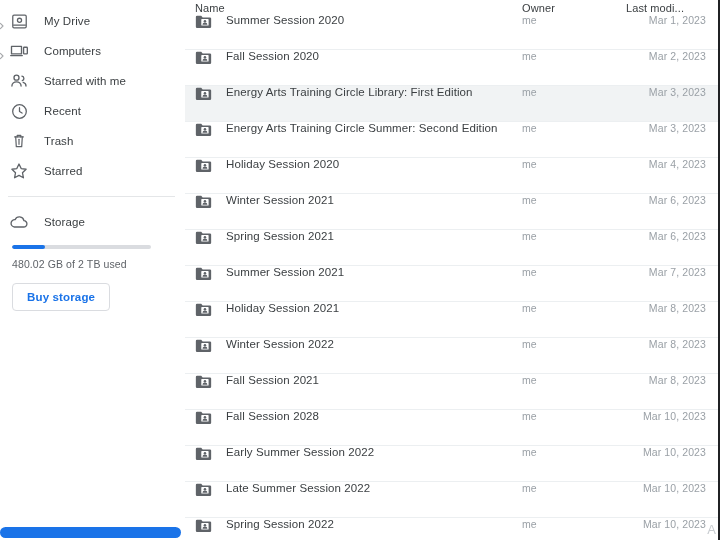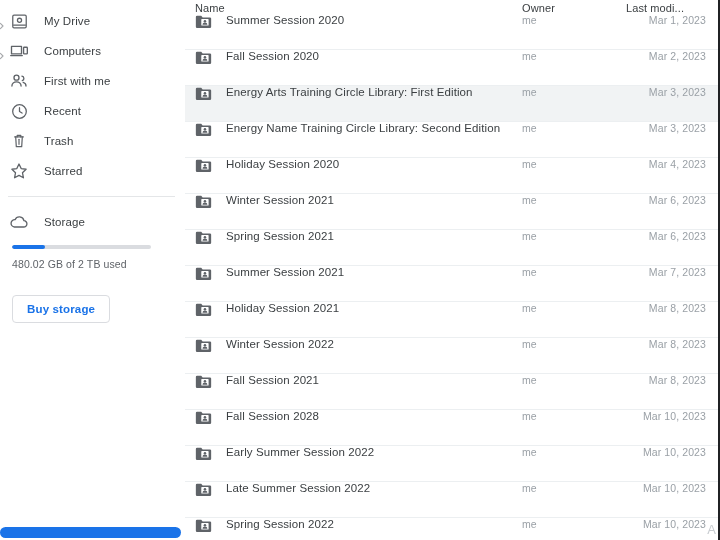--- a/index.html
+++ b/index.html
@@ -58,21 +58,21 @@
     background: #dadce0;
     position: relative; overflow: hidden;
   }
   #storage-bar-fill {
     position: absolute; left: 0; top: 0; bottom: 0;
     width: 24%;
     background: #1a73e8;
     border-radius: 2px;
   }
   #storage-text {
-    margin: 9px 0 12px 12px;
+    margin: 9px 0 0 12px;
     font-size: 10.5px;
     color: #5f6368;
     letter-spacing: .1px;
   }
   #buy-storage {
     margin: 13px 0 0 12px;
     display: inline-block;
     padding: 7px 14px;
     border: 1px solid #dadce0;
     border-radius: 4px;
@@ -213,21 +213,21 @@
         </div>
         <div class="nav-item">
           <span class="nav-icon">
             <svg width="20" height="20" viewBox="0 0 24 24" fill="none" stroke="currentColor" stroke-width="1.6" stroke-linecap="round" stroke-linejoin="round">
               <circle cx="9" cy="8" r="3"></circle>
               <path d="M3.5 18c0-3 2.5-5 5.5-5s5.5 2 5.5 5"></path>
               <path d="M15.5 6.2A2.8 2.8 0 0 1 16 11.6"></path>
               <path d="M17 13.6c2 .6 3.4 2.3 3.4 4.4"></path>
             </svg>
           </span>
-          <span class="nav-label">First with me</span>
+          <span class="nav-label">Starred with me</span>
         </div>
         <div class="nav-item">
           <span class="nav-icon">
             <svg width="19" height="19" viewBox="0 0 24 24" fill="none" stroke="currentColor" stroke-width="1.6" stroke-linecap="round" stroke-linejoin="round">
               <circle cx="12" cy="12" r="8.6"></circle>
               <path d="M12 7.2V12l3.2 2"></path>
             </svg>
           </span>
           <span class="nav-label">Recent</span>
         </div>
@@ -331,21 +331,21 @@
         </div>
         <div class="row">
           <span class="row-icon">
             <svg width="17" height="15" viewBox="0 0 20 17">
               <path d="M1 3.2a1.4 1.4 0 0 1 1.4-1.4h4.9l1.7 1.9h8.6A1.4 1.4 0 0 1 19 5.1v9.5a1.4 1.4 0 0 1-1.4 1.4H2.4A1.4 1.4 0 0 1 1 14.6z" fill="#5f6368"></path>
               <rect x="7.4" y="5.6" width="8.6" height="7.6" rx="0.7" fill="#ffffff"></rect>
               <circle cx="11.7" cy="8.2" r="1.5" fill="#5f6368"></circle>
               <path d="M8.9 12.4c0-1.6 1.3-2.6 2.8-2.6s2.8 1 2.8 2.6z" fill="#5f6368"></path>
             </svg>
           </span>
-          <span class="row-name">Energy Name Training Circle Library: Second Edition</span>
+          <span class="row-name">Energy Arts Training Circle Summer: Second Edition</span>
           <span class="row-owner">me</span>
           <span class="row-modified">Mar 3, 2023</span>
         </div>
         <div class="row">
           <span class="row-icon">
             <svg width="17" height="15" viewBox="0 0 20 17">
               <path d="M1 3.2a1.4 1.4 0 0 1 1.4-1.4h4.9l1.7 1.9h8.6A1.4 1.4 0 0 1 19 5.1v9.5a1.4 1.4 0 0 1-1.4 1.4H2.4A1.4 1.4 0 0 1 1 14.6z" fill="#5f6368"></path>
               <rect x="7.4" y="5.6" width="8.6" height="7.6" rx="0.7" fill="#ffffff"></rect>
               <circle cx="11.7" cy="8.2" r="1.5" fill="#5f6368"></circle>
               <path d="M8.9 12.4c0-1.6 1.3-2.6 2.8-2.6s2.8 1 2.8 2.6z" fill="#5f6368"></path>

